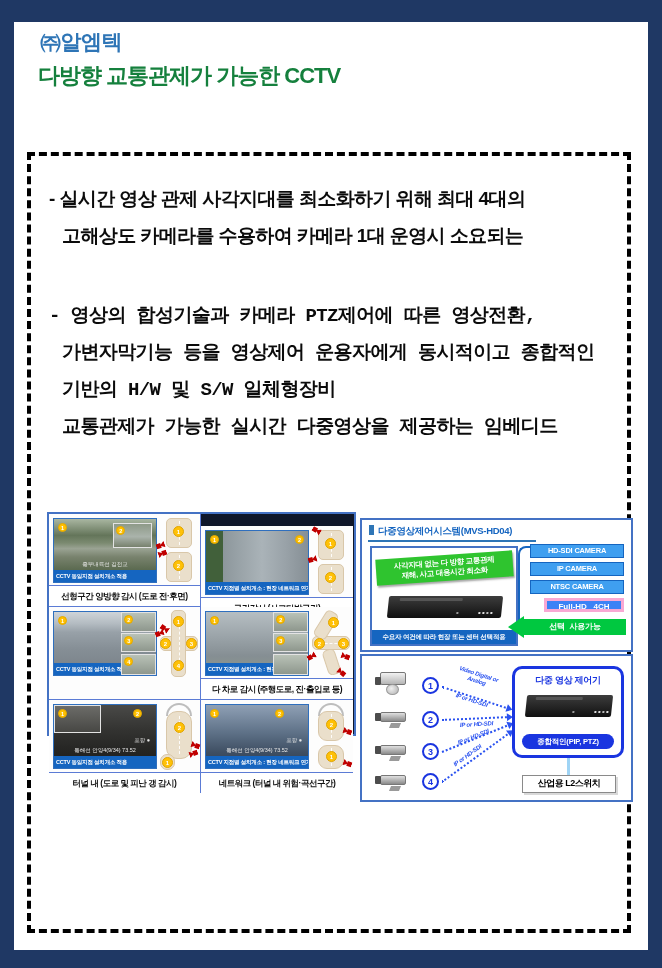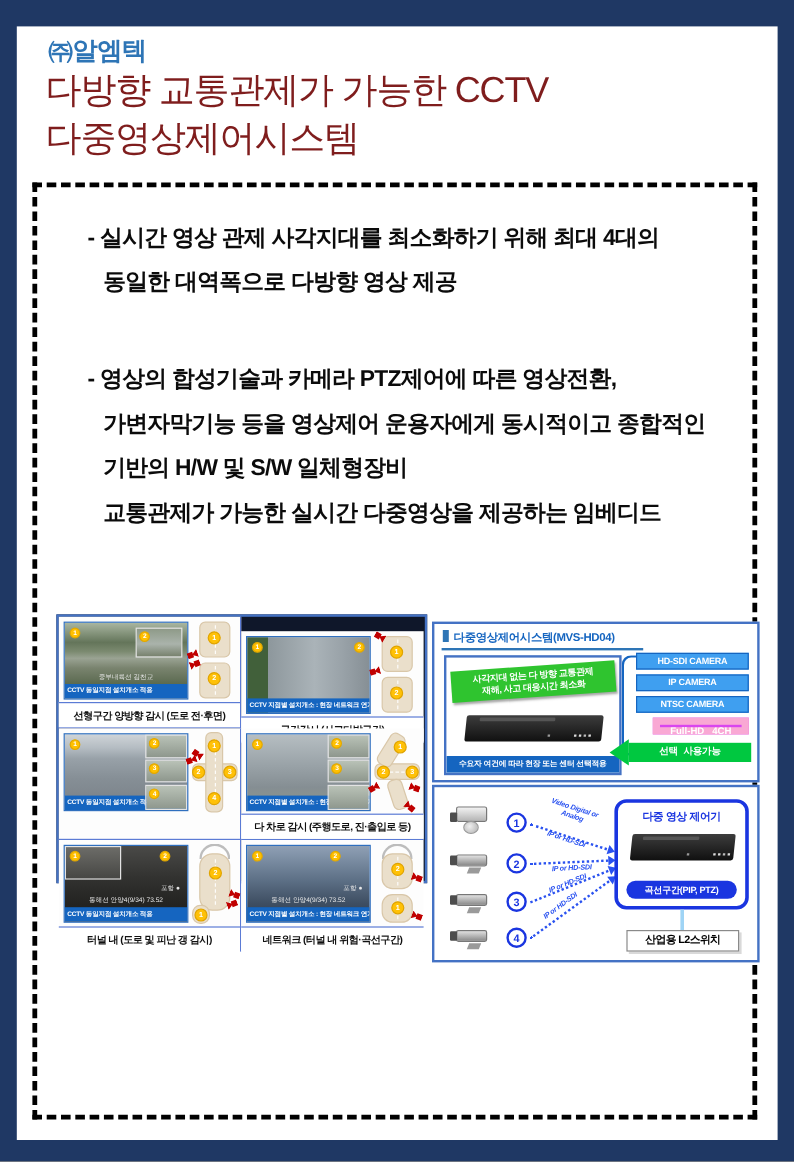--- a/index.html
+++ b/index.html
@@ -2,30 +2,30 @@
 <html><head>
 <meta charset="utf-8">
 <style>
   * { margin:0; padding:0; box-sizing:border-box; }
   body { font-family:"Liberation Sans", sans-serif; background:#444; }
   .stage { position:relative; width:662px; height:968px; background:#1f3864; overflow:hidden; }
   .page { position:absolute; left:14px; top:22px; width:634px; height:928px; background:#ffffff; }
 
   
   .logo { position:absolute; left:26px; top:6px; font-size:21px; font-weight:800; color:#2e75b6; letter-spacing:-0.5px; }
-  .title { position:absolute; left:24px; top:34px; font-size:30px; line-height:40px; font-weight:400; color:#7f1d1d; letter-spacing:-1px; }
+  .title { position:absolute; left:24px; top:34px; font-size:22px; line-height:40px; font-weight:700; color:#15803d; letter-spacing:-1px; }
 
   
   .dashed-box { position:absolute; left:13px; top:130px; width:604px; height:781px; border:4px dashed #000; }
 
   .bullet { position:absolute; left:18px; font-size:19px; font-weight:700; color:#0b0b0b; line-height:37px; letter-spacing:-0.6px; white-space:nowrap; }
-  .bullet .bl { padding-left:13px;margin-left:24px; }
+  .bullet .bl { padding-left:13px; }
   .bullet .bl.first { padding-left:0; }
   .b1 { top:24px; }
-  .b2 { top:142px; }
+  .b2 { top:142px;font-family:Liberation Mono, monospace; }
 
   
   .cctv-panel { position:absolute; left:16px; top:356px; width:309px; height:224px; border:2px solid #4472c4; background:#0f172a; }
   .cell { position:absolute; width:152px; height:93px; border-right:1px solid #5b7bd5; border-bottom:1px solid #5b7bd5; background:#fdfdfd; }
   .cell.c0 { left:0; top:0; } .cell.c1 { left:152px; top:0; border-right:none;margin-top:12px; }
   .cell.c2 { left:0; top:93px; } .cell.c3 { left:152px; top:93px; border-right:none; }
   .cell.c4 { left:0; top:186px; border-bottom:none; } .cell.c5 { left:152px; top:186px; border-right:none; border-bottom:none; }
 
   .photo { position:absolute; left:4px; top:4px; width:104px; height:65px; border:1px solid #2f6fbe; overflow:hidden; }
   .photo .bar { position:absolute; bottom:0; left:0; right:0; height:12px; background:#1565c0; color:#fff; font-size:5.5px; font-weight:700; line-height:12px; padding-left:2px; white-space:nowrap; overflow:hidden; letter-spacing:-0.2px; }
@@ -64,21 +64,21 @@
   .sys-left { position:absolute; left:8px; top:26px; width:148px; height:100px; border:2px solid #4472c4; overflow:hidden; }
   .banner { position:absolute; left:4px; top:7px; width:137px; background:#2fc42f; color:#fff; font-size:7.5px; font-weight:700; text-align:center; line-height:10px; padding:3px 1px; transform:rotate(-4deg); box-shadow:1px 2px 2px rgba(0,0,0,.35); letter-spacing:-0.3px; white-space:nowrap; }
   .rack { position:relative; background:linear-gradient(180deg,#3d3d3d,#101010); border-radius:2px; transform:skewX(-6deg); }
   .rack-lights { position:absolute; right:18%; bottom:4px; width:2px; height:2px; background:#ddd; box-shadow:4px 0 #ddd,8px 0 #bbb,12px 0 #ddd,-22px 0 #999; }
   .rack-top { position:absolute; left:10%; top:2px; width:55%; height:3px; background:#555; border-radius:1px; }
   .sys-left .rack { position:absolute; left:16px; top:48px; width:114px; height:22px; }
   .sys-caption { position:absolute; left:0; right:0; bottom:0; height:14px; background:#1565c0; color:#fff; font-size:6.5px; font-weight:700; text-align:center; line-height:14px; letter-spacing:-0.2px; white-space:nowrap; }
   .sys-right { position:absolute; left:160px; top:24px; width:106px; height:104px; }
   .bracket { position:absolute; left:-4px; top:2px; width:12px; height:84px; border-left:2.5px solid #1565c0; border-top:2.5px solid #1565c0; border-bottom:2.5px solid #1565c0; border-radius:8px 0 0 8px; }
   .camtype { position:relative; margin:0 0 4px 8px; width:94px; height:14px; background:#3f9ff0; border:1px solid #1565c0; color:#fff; font-size:7.5px; font-weight:700; text-align:center; line-height:12px; letter-spacing:-0.2px; }
-  .fullhd { position:relative; margin:0 0 5px 22px; width:80px; height:14px; background:#d946ef; border:6px solid #f9a8d4; color:#fff; font-size:8px; font-weight:700; text-align:center; line-height:12px; white-space:pre; }
+  .fullhd { position:relative; margin:0 0 5px 22px; width:80px; height:14px; background:#3b82f6; border:3px solid #f9a8d4; color:#fff; font-size:8px; font-weight:700; text-align:center; line-height:12px; white-space:pre; }
   .sel-arrow { position:absolute; left:-14px; top:72px; width:118px; height:22px;font-family:Liberation Mono, monospace; }
   .sel-arrow .tri { position:absolute; left:0; top:0; width:0; height:0; border-top:11px solid transparent; border-bottom:11px solid transparent; border-right:16px solid #00c840; }
   .sel-arrow .bodyg { position:absolute; left:16px; top:3px; right:0; height:16px; background:#00c840; color:#fff; font-size:8px; font-weight:700; text-align:center; line-height:16px; letter-spacing:-0.2px; }
 
   
   .diag-panel { position:absolute; left:329px; top:498px; width:273px; height:148px; border:2px solid #4472c4; background:#fff; }
   .cam { position:absolute; width:40px; height:24px; }
   .cam .body { position:absolute; left:6px; top:6px; width:26px; height:10px; background:linear-gradient(180deg,#e0e0e0,#8a8a8a); border:1px solid #777; border-radius:2px; }
   .cam .lens { position:absolute; left:1px; top:7px; width:6px; height:8px; background:#4d4d4d; border-radius:1px; }
   .cam .mount { position:absolute; left:16px; top:17px; width:10px; height:5px; background:#9a9a9a; transform:skewX(-22deg); }
@@ -98,28 +98,27 @@
 </style>
 </head>
 <body>
 
 <div class="stage">
   <div class="page">
 
     <div class="logo">㈜알엠텍</div>
     <div class="title">
       <div>다방향 교통관제가 가능한 CCTV</div>
-      <div>다중영상제어시스템</div>
     </div>
 
     <div class="dashed-box">
 
       <div class="bullet b1">
         <div class="bl first">- 실시간 영상 관제 사각지대를 최소화하기 위해 최대 4대의</div>
-        <div class="bl">동일한 대역폭으로 다방향 영상 제공</div>
+        <div class="bl">고해상도 카메라를 수용하여 카메라 1대 운영시 소요되는</div>
       </div>
 
       <div class="bullet b2">
         <div class="bl first">- 영상의 합성기술과 카메라 PTZ제어에 따른 영상전환,</div>
         <div class="bl">가변자막기능 등을 영상제어 운용자에게 동시적이고 종합적인</div>
         <div class="bl">기반의 H/W 및 S/W 일체형장비</div>
         <div class="bl">교통관제가 가능한 실시간 다중영상을 제공하는 임베디드</div>
       </div>
 
       <div class="cctv-panel">
@@ -325,21 +324,21 @@
         <div class="alabel" style="left:98px;top:66px;transform:rotate(-3deg)">IP or HD-SDI</div>
         <div class="alabel" style="left:96px;top:84px;transform:rotate(-22deg)">IP or HD-SDI</div>
         <div class="alabel" style="left:92px;top:106px;transform:rotate(-36deg)">IP or HD-SDI</div>
 
         <div class="ctrl-box">
           <div class="ctrl-title">다중 영상 제어기</div>
           <div class="rack">
             <span class="rack-top"></span>
             <span class="rack-lights"></span>
           </div>
-          <div class="ctrl-label">곡선구간(PIP, PTZ)</div>
+          <div class="ctrl-label">종합적인(PIP, PTZ)</div>
         </div>
         <div class="connector"></div>
         <div class="switch-box">산업용 L2스위치</div>
 
       </div>
 
     </div>
   </div>
 </div>
 

